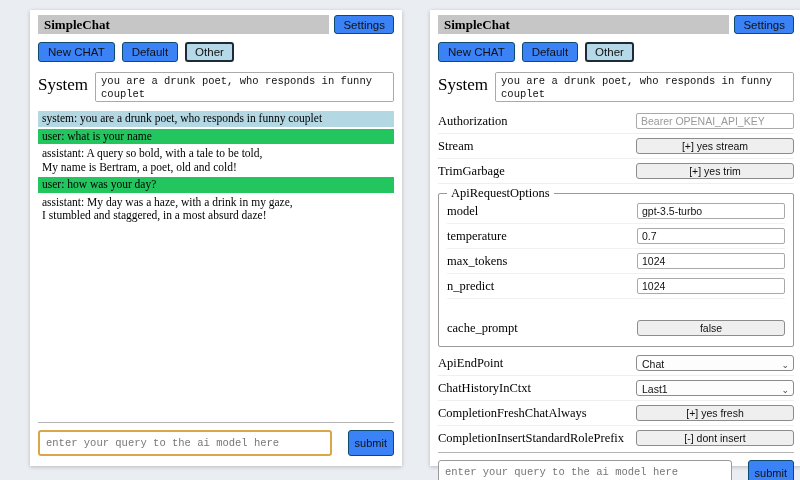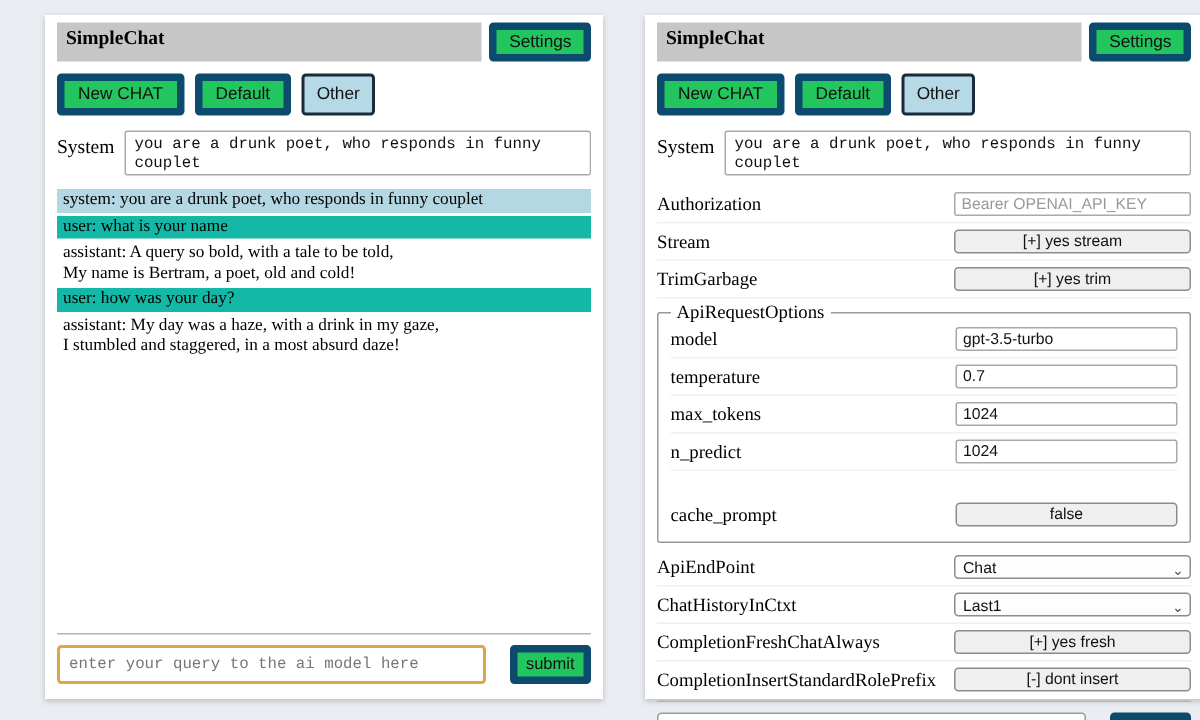--- a/index.html
+++ b/index.html
@@ -25,57 +25,57 @@
   
   .titlebar { display: flex; gap: 5px; align-items: stretch; }
   .titlebg {
     flex: 1; background: #c6c6c6;
     font-weight: bold; font-size: 13px;
     padding: 2px 6px; line-height: 15px;
   }
   .btn {
     font-family: "Liberation Sans", sans-serif;
     font-size: 11px; color: #111;
-    background: #22c55e;
-    border: 5px solid #0c4a6e;
+    background: #3b82f6;
+    border: 1px solid #0c4a6e;
     border-radius: 3px;
     padding: 2px 8px;
     cursor: pointer;
   }
   .titlebar .btn { font-size: 11.5px; }
 
   
   .toolbar { margin-top: 8px; display: flex; gap: 7px; }
   .toolbar .btn { font-size: 11.5px; padding: 3px 9px; }
   .toolbar .btn.active {
     background: #b5d9e6;
     border: 2px solid #1c2b3a;
     padding: 2px 8px;
   }
 
   
   .sysrow { margin-top: 10px; display: flex; gap: 7px; align-items: flex-start; }
-  .syslabel { font-size: 13px; padding-top: 3px; }
+  .syslabel { font-size: 17px; padding-top: 3px; }
   .systext {
     flex: 1; height: 30px; resize: none;
     font-family: "Liberation Mono", "DejaVu Sans Mono", monospace;
     font-size: 10.5px; line-height: 13px;
     border: 1px solid #a9a9a9; border-radius: 2px;
     padding: 2px 5px; color: #111; outline: none;
   }
 
   
   .messages { margin-top: 9px; }
   .msg {
     font-size: 11.5px; line-height: 13.5px;
     padding: 1px 4px; margin-bottom: 2px;
     white-space: pre-line; color: #000;
   }
   .msg.system    { background: #b3d7e3; }
-  .msg.user      { background: #14b8a6; }
+  .msg.user      { background: #22c55e; }
   .msg.assistant { background: transparent; }
 
   
   .settings { margin-top: 9px; }
   .srow {
     display: flex; align-items: center; justify-content: space-between;
     padding: 2px 0 4px 0; margin-bottom: 2px;
     border-bottom: 1px solid #efefef;
   }
   .srow:last-child { border-bottom: none; }

